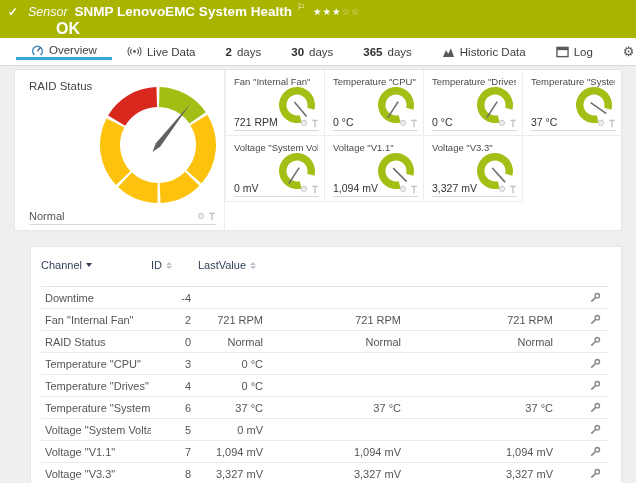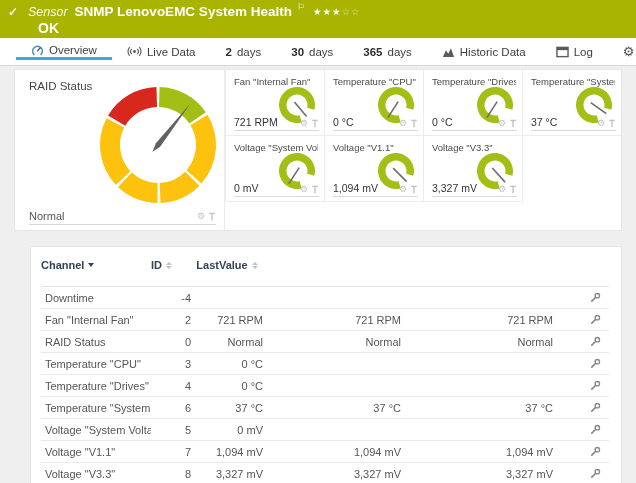--- a/index.html
+++ b/index.html
@@ -12,21 +12,21 @@
 
   
   .titlebar{height:38px;background:var(--hdr);color:#fff;padding:4px 10px 0 8px}
   .tb-line1{display:flex;align-items:flex-start}
   .check{font-size:12px;font-weight:bold;width:18px;margin-top:1px}
   .kind{font-style:italic;font-size:12.5px;margin:1px 7px 0 2px;opacity:.95}
   .sensor-title{font-size:13.5px;font-weight:bold}
   .flag{font-size:9px;margin-left:5px;position:relative;top:-2px}
   .stars{font-size:9.5px;letter-spacing:1px;margin-left:8px;margin-top:2px;white-space:nowrap}
   .stars .empty{opacity:.6}
-  .tb-status{font-size:14px;font-weight:bold;margin-left:30px;margin-top:1px}
+  .tb-status{font-size:16px;font-weight:bold;margin-left:48px;margin-top:1px}
 
   
   .tabbar{height:28px;background:#fff;border-bottom:1px solid #d8d8d8;display:flex;align-items:center;padding-left:16px}
   .tab{display:flex;align-items:center;gap:5px;padding:0 15px;font-size:11.5px;color:#3e3e3e;cursor:pointer;position:relative;white-space:nowrap}
   .tab .num{font-weight:bold;color:#2f2f2f}
   .tab.active{border-bottom:3px solid var(--accent)}
   .tab .icn{display:inline-flex;align-items:center}
   .tab .gear-glyph{font-size:13px;color:#555;line-height:1}
 
   
@@ -42,21 +42,21 @@
   .tile{position:relative;border-left:1px solid #ececec;border-bottom:1px solid #ececec;padding:6px 6px 0 8px;overflow:hidden}
   .tile.ghost{border-bottom:none}
   .tile-title{font-size:9.5px;color:#4a4a4a;white-space:nowrap;overflow:hidden}
   .tile-svg{position:absolute;right:7px;top:15px}
   .tile-footer{position:absolute;left:8px;right:5px;bottom:4px;display:flex;justify-content:space-between;align-items:flex-end;border-bottom:1px solid #d9d9d9;padding-bottom:2px;z-index:2}
   .tile-value{font-size:10.5px;color:#333}
 
   
   .table-panel{margin:15px 14px 0 30px;padding:6px 12px 0 10px;height:238px}
   .trow{display:grid;grid-template-columns:110px 40px 72px 138px 152px 1fr;align-items:center}
-  .thead{min-height:34px;align-items:start;padding-top:6px;border-bottom:1px solid #e3e3e3;color:var(--navy);font-size:11px;font-weight:bold}
+  .thead{min-height:34px;align-items:start;padding-top:6px;border-bottom:1px solid #e3e3e3;color:var(--navy);font-size:11px;font-weight:normal}
   .th{display:flex;align-items:center}
   .th.r{justify-content:flex-start}
   .th.c{justify-content:center;flex-direction:row;line-height:1.15}
   .th .l2{display:flex;align-items:center}
   .trow.data{height:22px;font-size:11px;color:#555;border-bottom:1px solid #eaeaea}
   .cell{white-space:nowrap;overflow:hidden}
   .cell.r{text-align:right}
   .cell.ch{padding-left:4px}
   .cell.icon-cell{display:flex;justify-content:flex-end;padding-right:8px}
   .sort{display:inline-flex;flex-direction:column;gap:1px;margin-left:4px}

